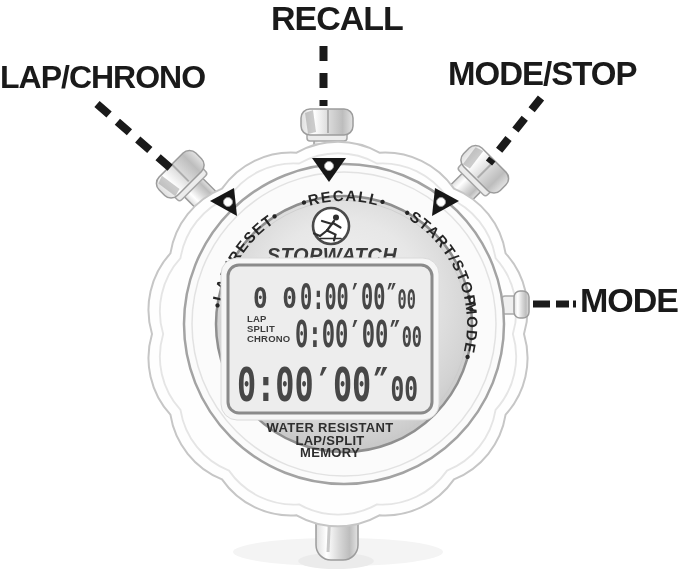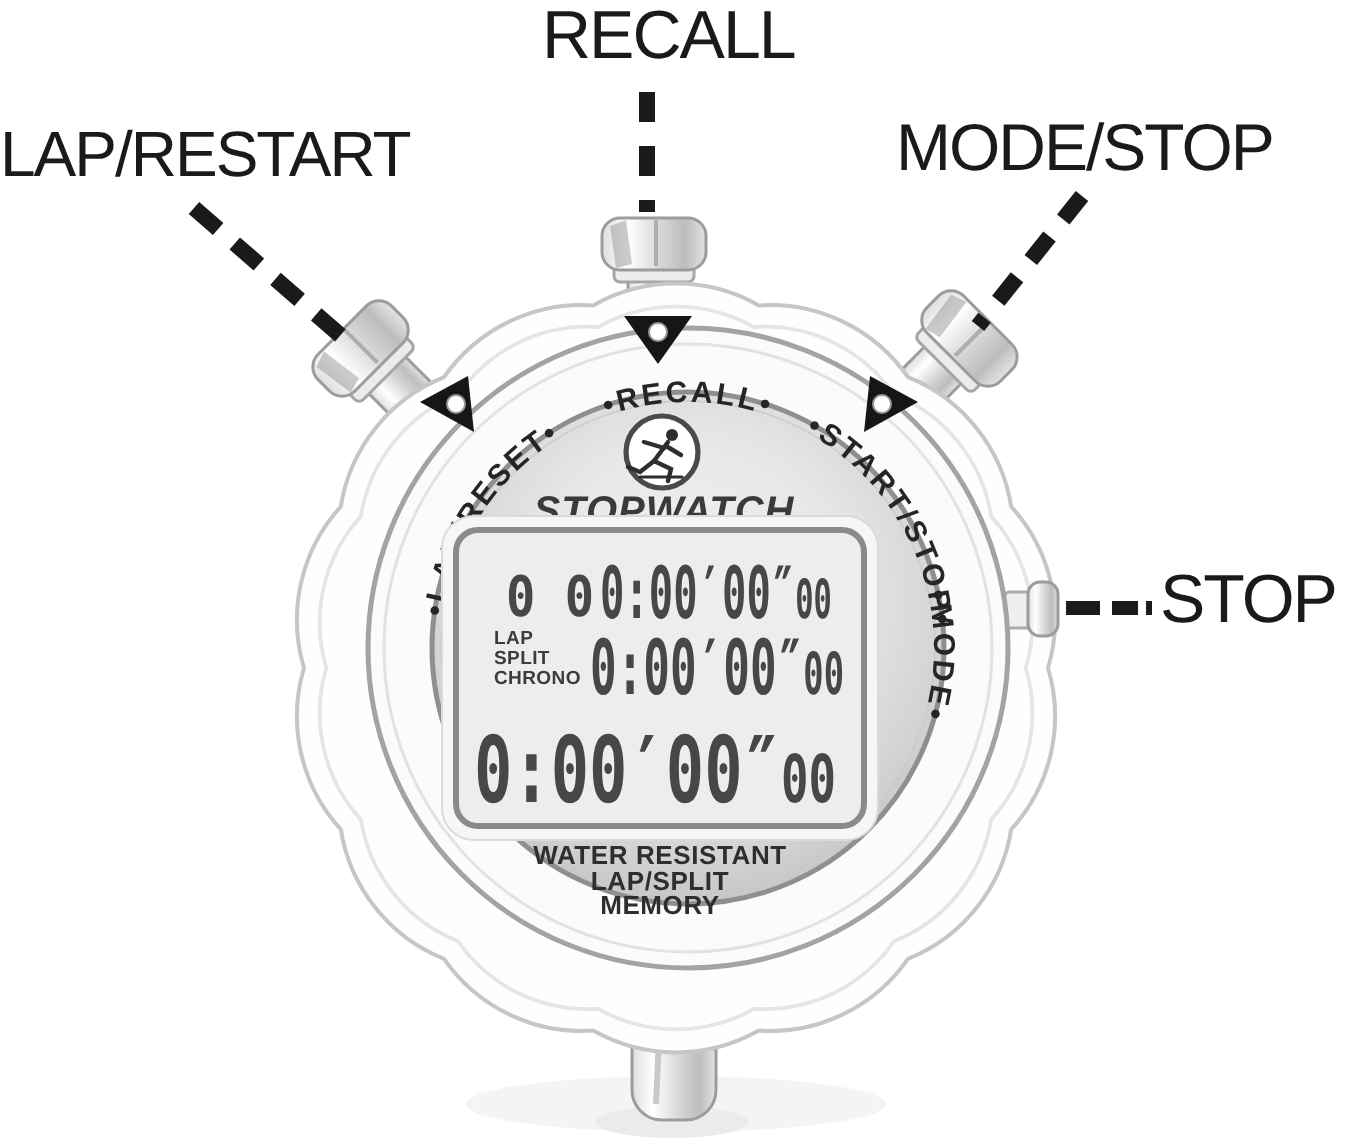--- a/index.html
+++ b/index.html
@@ -1,19 +1,19 @@
 <!DOCTYPE html>
 <html style="--ink: #1a1a1a; --digit: #474747;"><head>
 <meta charset="utf-8">
 <style>
   html,body{margin:0;padding:0;background:#ffffff}
   .stage{position:relative;width:679px;height:573px;background:#fff;
          font-family:"Liberation Sans",sans-serif;overflow:hidden}
   .callout{position:absolute;line-height:1;color:var(--ink,#1a1a1a);
-           letter-spacing:-1px;white-space:nowrap;font-weight:400}
+           letter-spacing:-1px;white-space:nowrap;font-weight:700}
   .c-lap{left:0px;top:61px;font-size:32px}
   .c-recall{left:271px;top:1px;font-size:34px}
   .c-start{left:448px;top:57px;font-size:33px}
   .c-mode{left:580px;top:283px;font-size:34px}
 
   svg{position:absolute;left:0;top:0}
   .bz{font-family:"Liberation Sans",sans-serif;font-weight:700;font-size:15px;
       letter-spacing:1.5px;fill:#252525;text-anchor:middle}
   .lcd{font-family:"DejaVu Sans Mono","Liberation Mono",monospace;font-weight:700;
        fill:var(--digit,#474747)}
@@ -164,17 +164,17 @@
     <text class="ft" x="330" y="432">WATER RESISTANT</text>
     <text class="ft" x="330" y="445">LAP/SPLIT</text>
     <text class="ft" x="330" y="457">MEMORY</text>
 
     <line x1="97" y1="104" x2="174" y2="171" class="dash" stroke-width="8" stroke-dasharray="16 11"></line>
     <line x1="323.5" y1="46" x2="323.5" y2="106" class="dash" stroke-width="8" stroke-dasharray="15 12"></line>
     <line x1="541" y1="98" x2="489" y2="163" class="dash" stroke-width="8" stroke-dasharray="15 11"></line>
     <line x1="533" y1="304" x2="581" y2="304" class="dash" stroke-width="7" stroke-dasharray="17 6 13 4 3 10"></line>
   </svg>
 
-  <div class="callout c-lap">LAP/RESTART</div>
+  <div class="callout c-lap">LAP/CHRONO</div>
   <div class="callout c-recall">RECALL</div>
   <div class="callout c-start">MODE/STOP</div>
-  <div class="callout c-mode">STOP</div>
+  <div class="callout c-mode">MODE</div>
 </div>
 
 </body></html>

